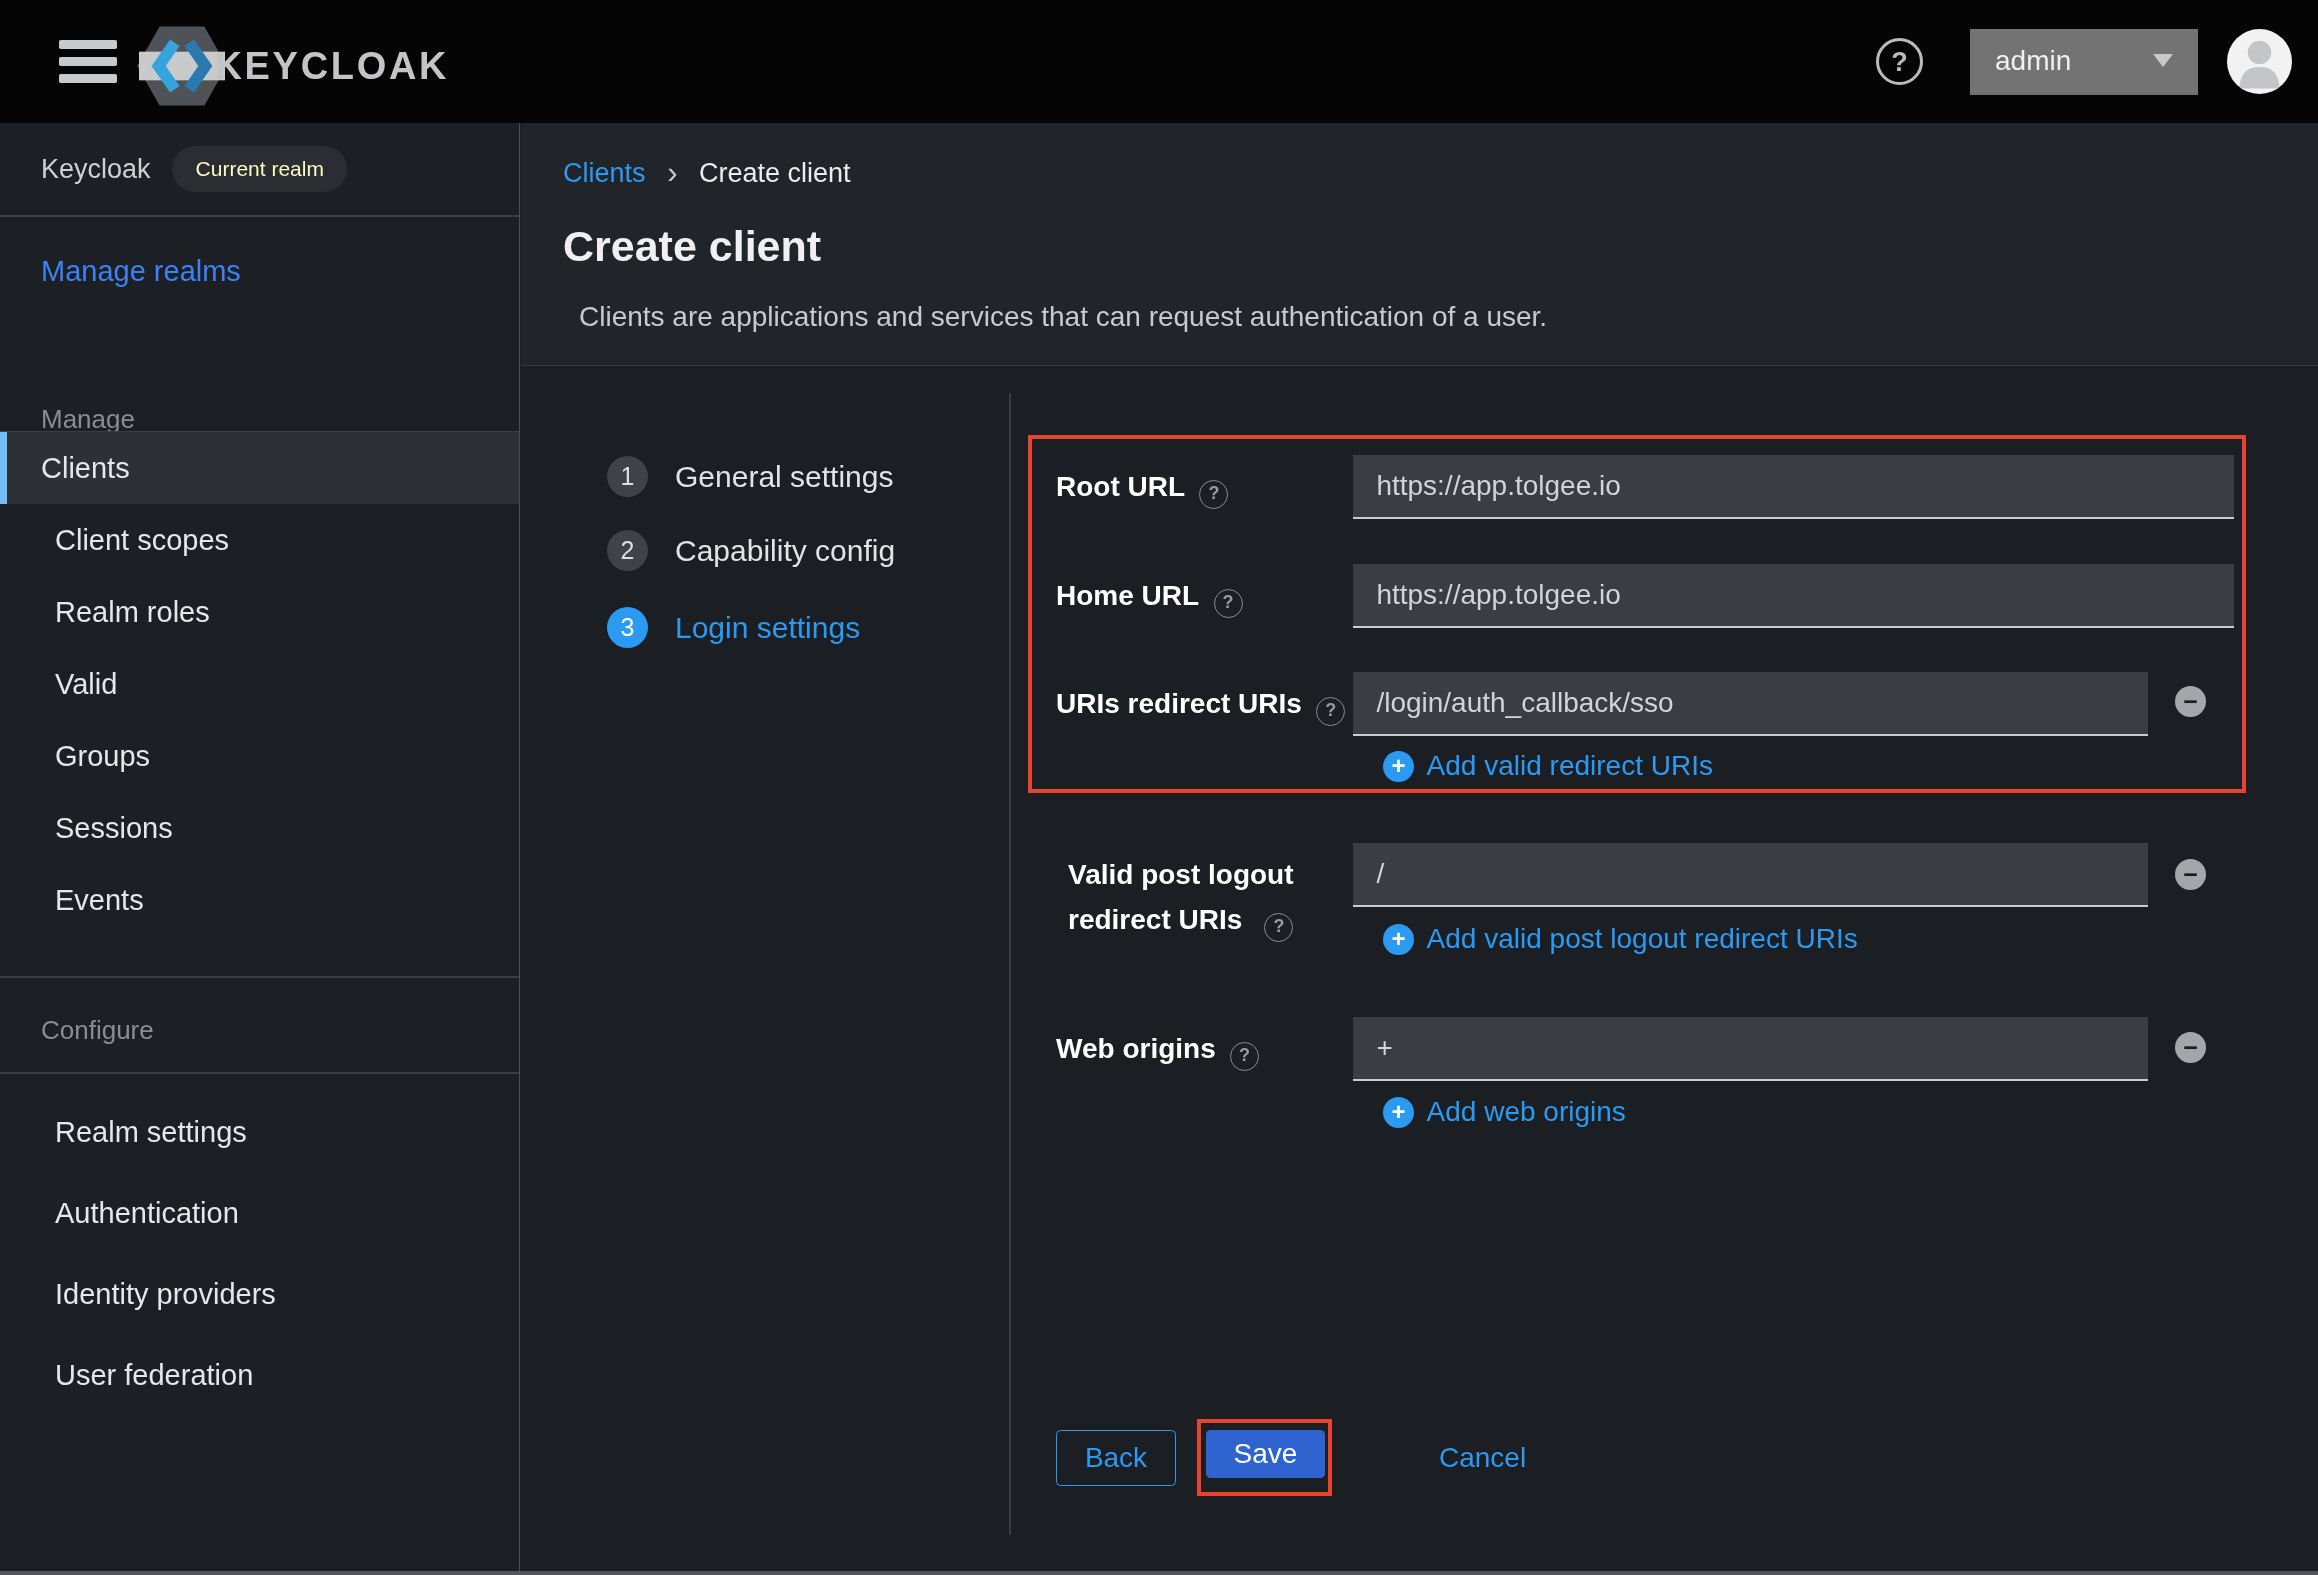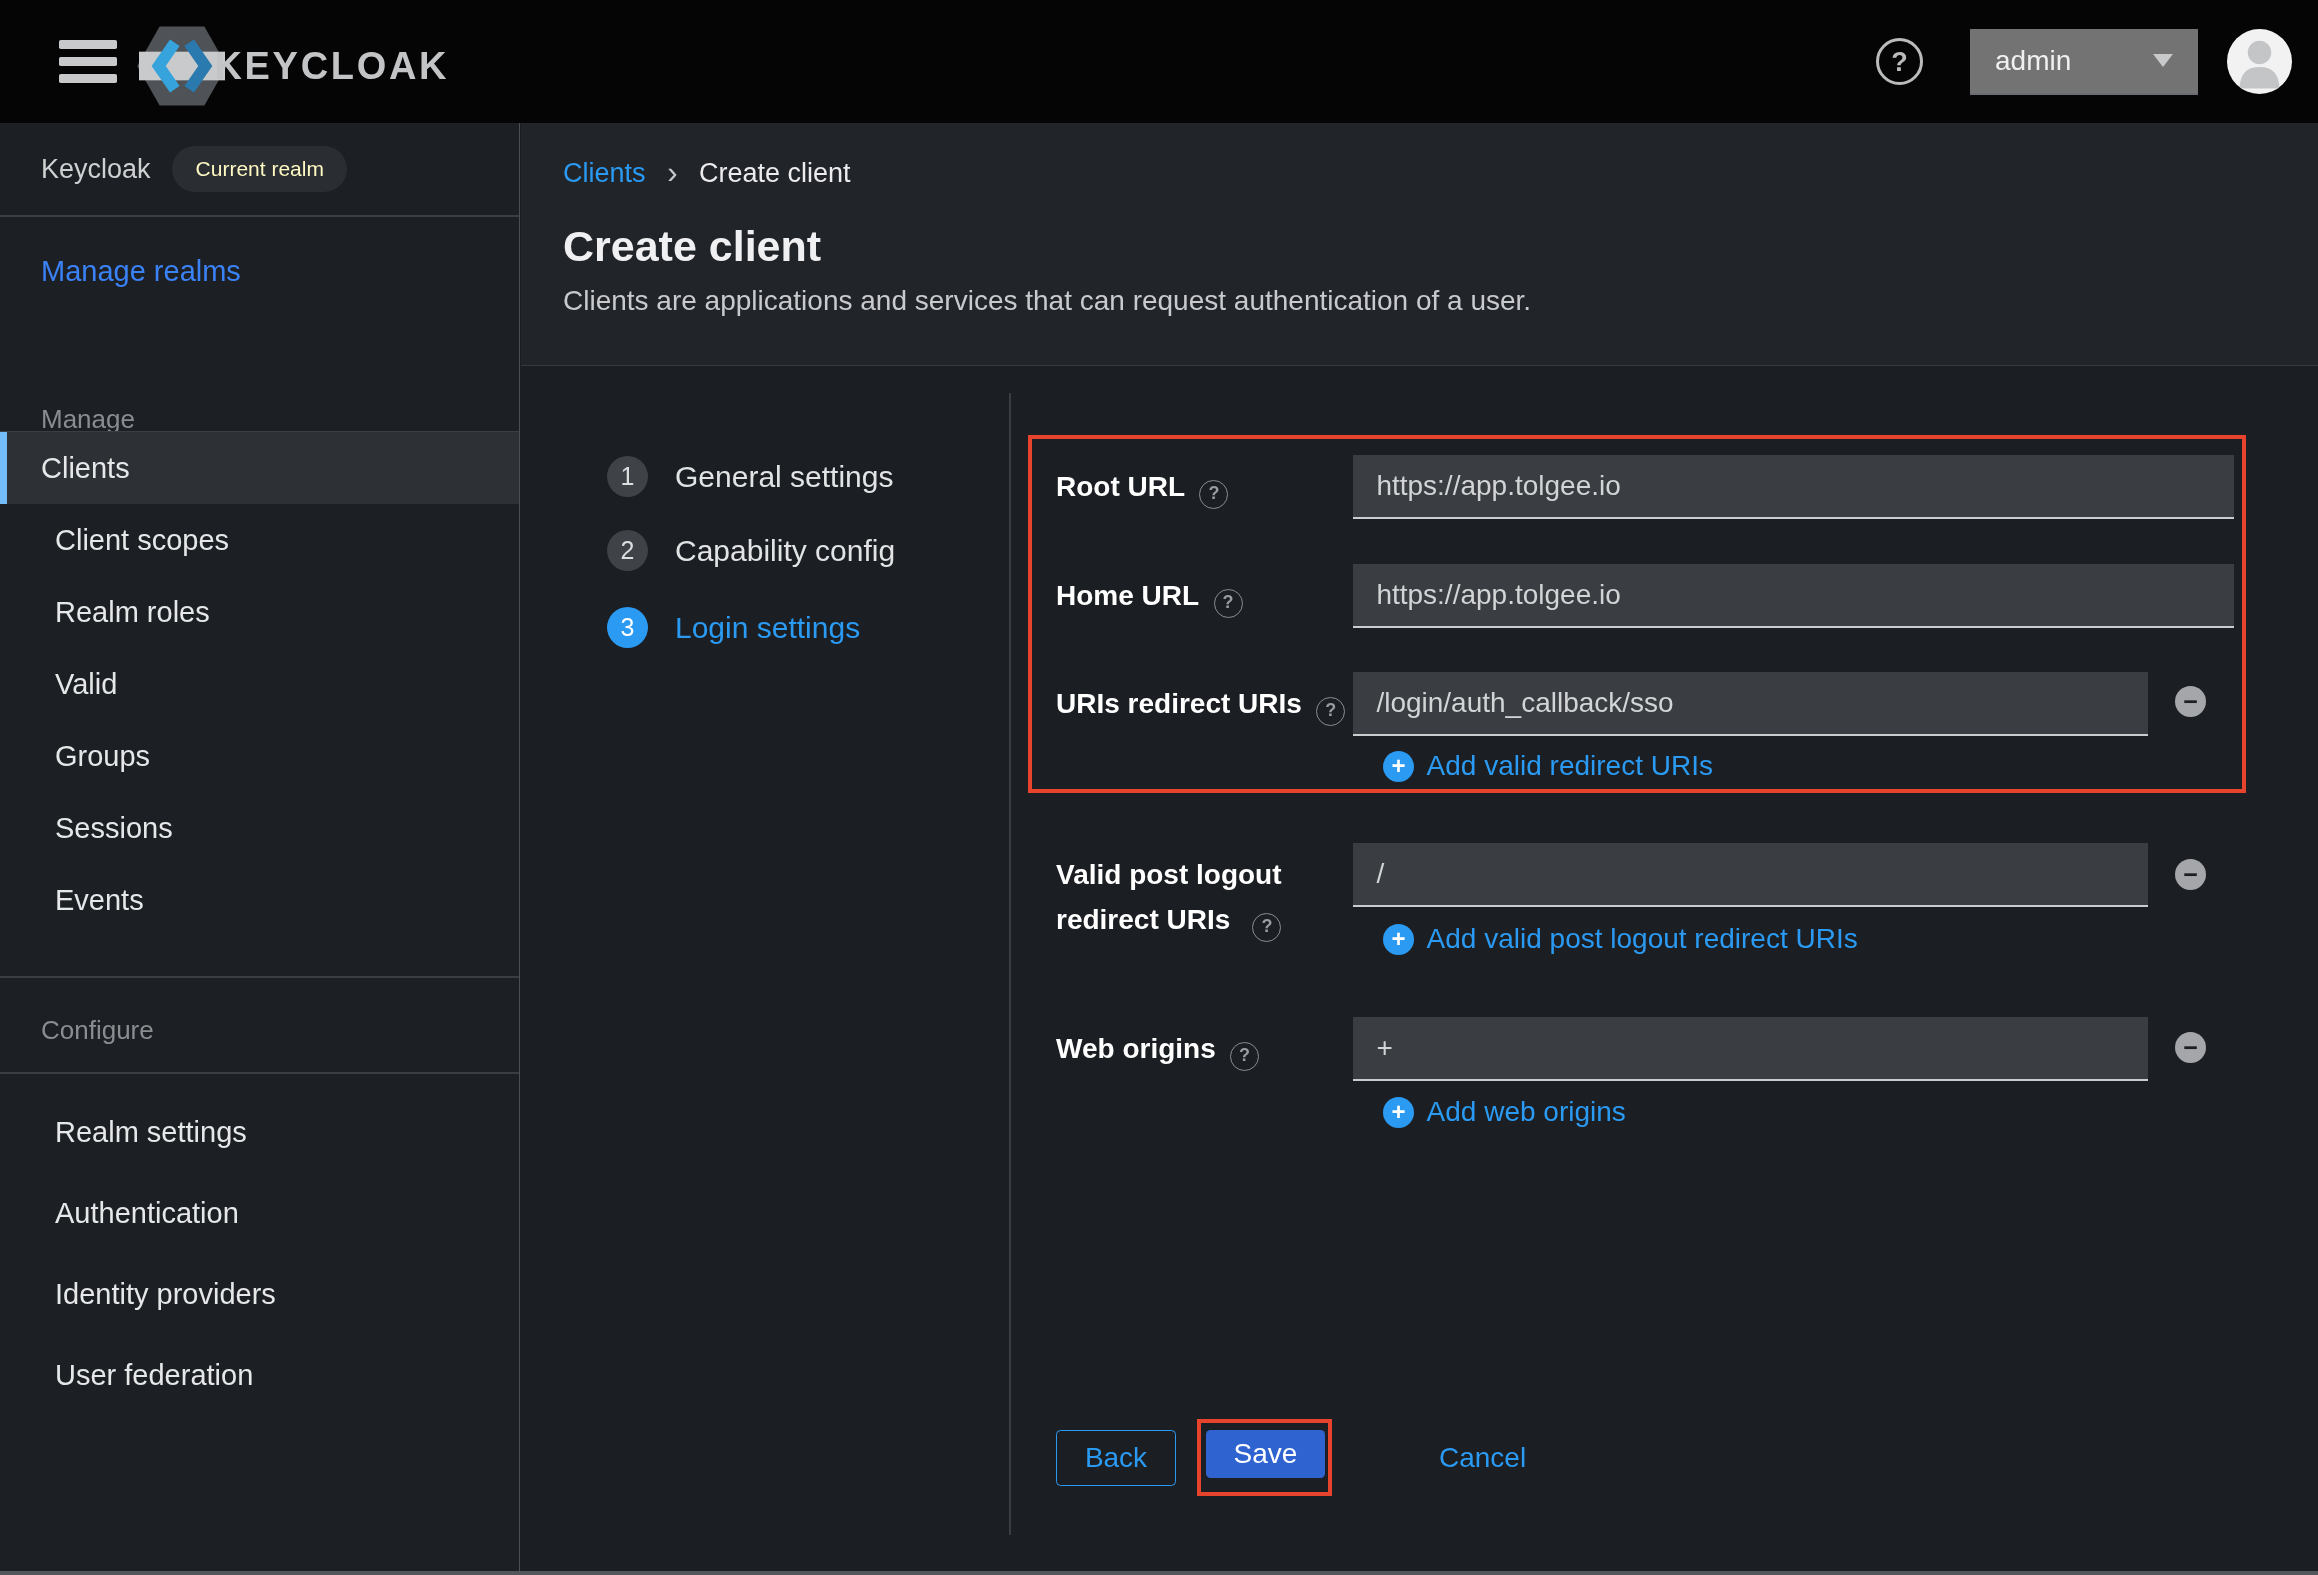--- a/index.html
+++ b/index.html
@@ -37,35 +37,35 @@
   .navlist li.selected{background:#2d3035;border-left:7.2px solid #73bcf7;padding-left:34px;}
 
   
   .main{position:absolute;left:521px;top:123px;right:0;bottom:0;background:#1b1e22;}
   .band{position:absolute;left:0;top:0;width:100%;height:243px;background:#212429;border-bottom:1.8px solid #36393d;box-sizing:border-box;}
   .breadcrumb{position:absolute;left:42px;top:34px;height:32px;display:flex;align-items:center;font-size:27px;}
   .crumb-link{color:#2b9af3;text-decoration:none;cursor:pointer;}
   .crumb-sep{color:#c8c9cb;font-size:31px;margin:0 21.6px;}
   .crumb-cur{color:#ececee;}
   .page-title{position:absolute;left:42px;top:99px;margin:0;color:#f0f0f2;font-size:43px;font-weight:600;}
-  .page-sub{position:absolute;left:42px;top:162px;margin:0;color:#c9cacd;font-size:28px;}
+  .page-sub{position:absolute;left:42px;top:162px;margin:16px;color:#c9cacd;font-size:28px;}
 
   .wizard-divider{position:absolute;left:488px;top:270px;width:1.8px;height:1142px;background:#393c40;}
 
   .step{position:absolute;left:86px;display:flex;align-items:center;cursor:pointer;}
   .step-circle{width:41px;height:41px;border-radius:50%;background:#3f4247;color:#dcdee0;
                font-size:25px;line-height:41px;text-align:center;flex:none;}
   .step-label{margin-left:27px;font-size:30px;color:#e2e3e5;line-height:41px;}
   .step.active .step-circle{background:#2b9af3;color:#fff;}
   .step.active .step-label{color:#2b9af3;}
 
   
   .red-box{position:absolute;border:4.5px solid #e8432c;box-sizing:border-box;pointer-events:none;}
   .f-label{position:absolute;left:535px;color:#fff;font-size:28px;font-weight:bold;white-space:nowrap;}
-  .f-label.wrap{white-space:normal;width:234px;line-height:45px;}
+  .f-label.wrap{white-space:normal;width:234px;line-height:45px;margin-left:12px;}
   .help-icon{display:inline-block;width:27px;height:27px;border:1.8px solid #8a8d90;border-radius:50%;
              color:#9a9da0;font-size:18px;font-weight:bold;line-height:25px;text-align:center;
              margin-left:14.4px;vertical-align:-2.7px;font-style:normal;}
   .f-input{position:absolute;left:832px;height:64px;background:#3a3d41;border:0;border-bottom:2.7px solid #cbcccd;
            color:#d2d4d6;font-size:28px;font-family:"Liberation Sans",sans-serif;padding:0 0 0 23.4px;box-sizing:border-box;}
   .f-input.wide{width:881px;}
   .f-input.narrow{width:795px;}
   .minus-btn{position:absolute;left:1654px;width:31px;height:31px;border-radius:50%;background:#a4a6a9;border:0;
              color:#1b1e22;font-size:25px;font-weight:bold;line-height:29px;text-align:center;padding:0;cursor:pointer;}
   .add-link{position:absolute;left:862px;height:36px;display:flex;align-items:center;background:none;border:0;padding:0;cursor:pointer;}

